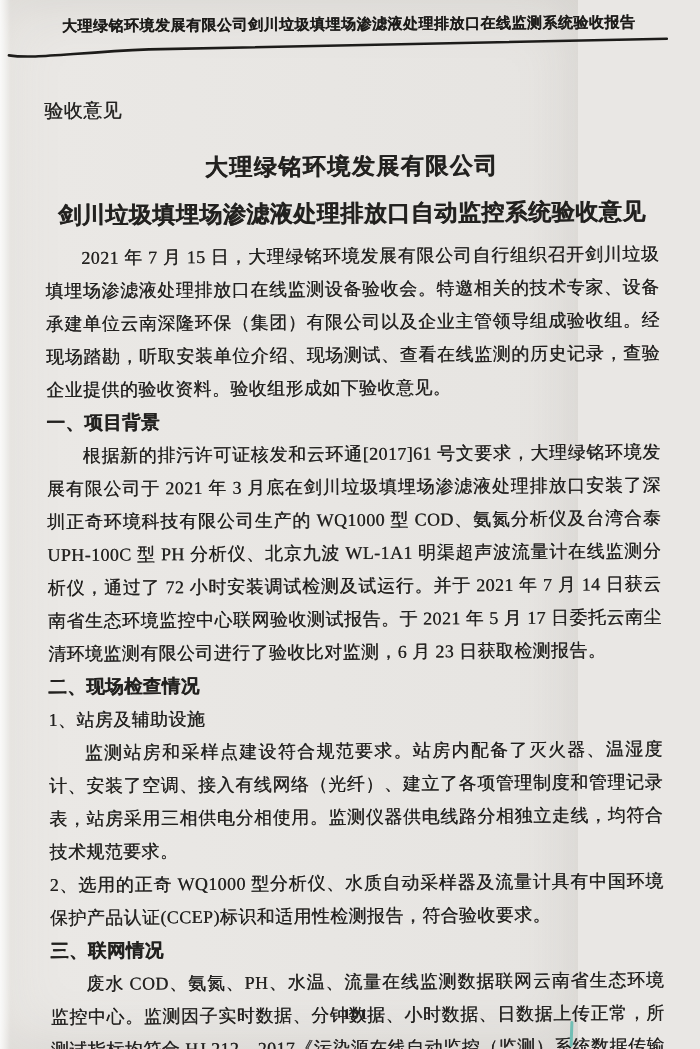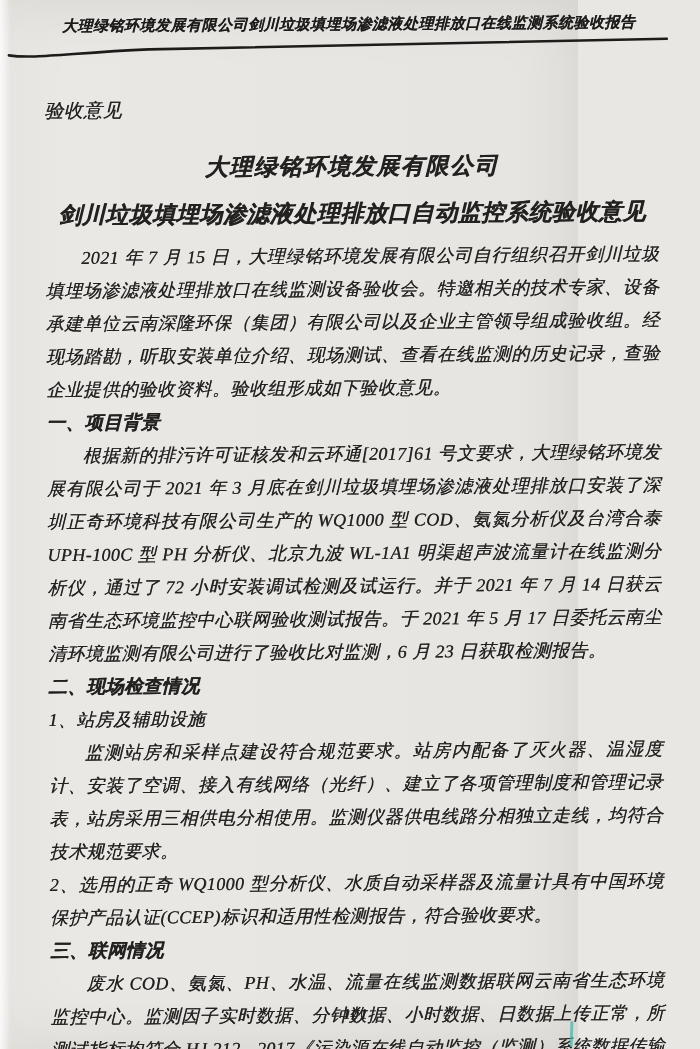--- a/index.html
+++ b/index.html
@@ -12,21 +12,20 @@
   }
   .sheet {
     position: relative;
     width: 578px;
     height: 1049px;
     background:
       linear-gradient(90deg, #f7f6f4 0px, #eeece9 12px, #eae8e5 45px, #e8e6e3 330px, #e6e4e1 640px, #e2e0dd 700px);
     box-shadow: inset 0 0 60px rgba(120,115,108,0.18);
     font-family: "Liberation Serif", "DejaVu Serif", serif;
     color: #22211f;
-    font-style: italic;
   }
   .tilt {
     position: absolute;
     left: 0; top: 0;
     width: 700px; height: 1049px;
     transform: rotate(-0.4deg);
     transform-origin: 50% 20%;
   }
   .running-header {
     padding-top: 15px;

